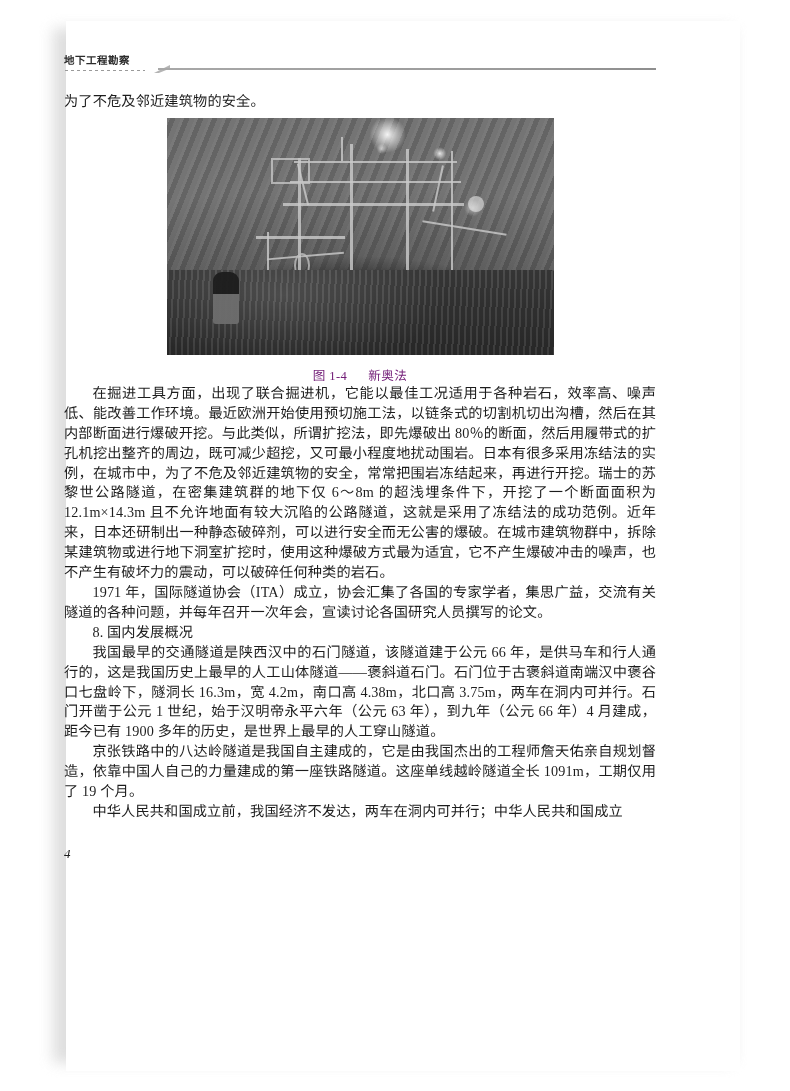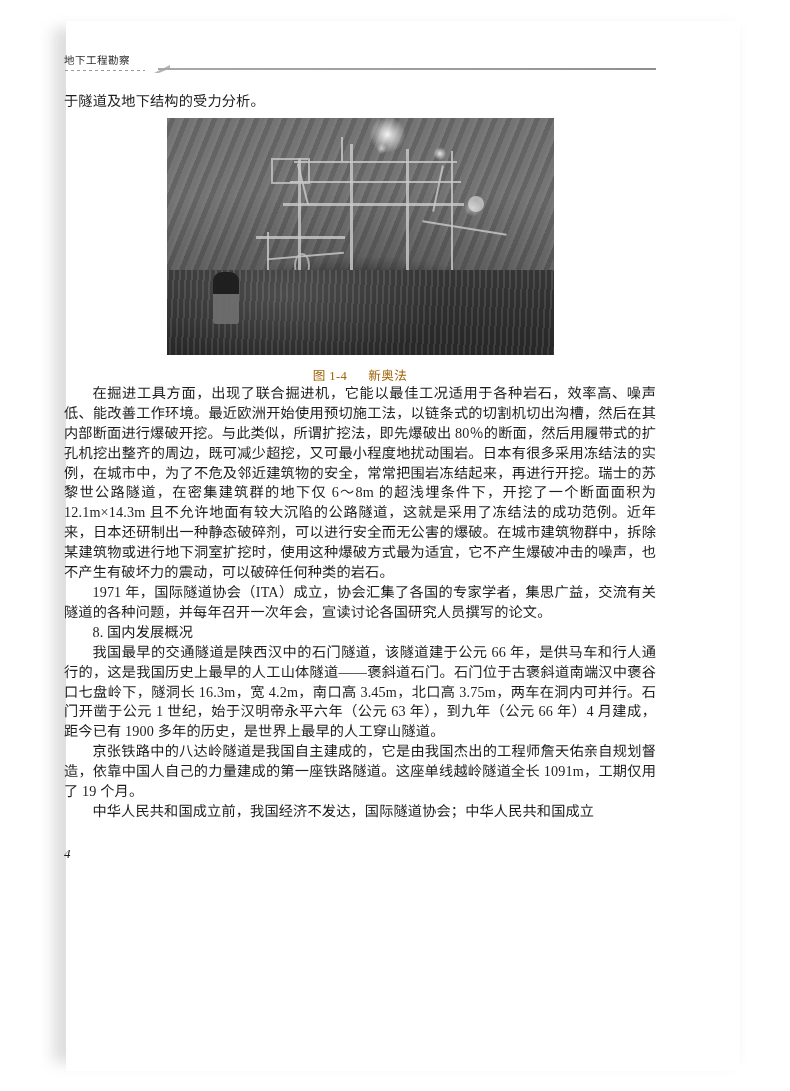--- a/index.html
+++ b/index.html
@@ -51,21 +51,21 @@
     top: 54px;
     width: 592px;
     height: 26px;
   }
   .rh-title {
     position: absolute;
     left: 0;
     top: 0;
     font-family: "DejaVu Sans", "Liberation Sans", sans-serif;
     font-size: 10.5px;
-    font-weight: 400;
+    font-weight: 700;
     color: #2b2b2b;
     letter-spacing: .5px;
     white-space: nowrap;
     line-height: 13px;
   }
   .rh-dots {
     position: absolute;
     left: 1px;
     top: 16px;
     width: 80px;
@@ -186,21 +186,21 @@
     width: 26px;
     height: 52px;
     background: linear-gradient(to bottom, #1d1d1d 0 42%, #6d6d6d 42% 100%);
     border-radius: 9px 9px 3px 3px;
     opacity: .95;
   }
 
   .figure-caption {
     margin: 10px 0 0 0;
     font-size: 12.6px;
-    color: #a16207;
+    color: #701a75;
     font-family: "Liberation Serif", "DejaVu Serif", serif;
     letter-spacing: .4px;
   }
   .figure-caption .cap-gap { display: inline-block; width: 14px; }
 
   
   .folio {
     position: absolute;
     left: 64px;
     top: 846px;
@@ -222,21 +222,21 @@
     <div class="rh-title">地下工程勘察</div>
     <div class="rh-dots"></div>
     <div class="rh-rule">
       <span class="wedge"></span>
       <span class="bar"></span>
     </div>
   </div>
 
   <div class="body-col">
 
-    <p class="para noindent">于隧道及地下结构的受力分析。</p>
+    <p class="para noindent">为了不危及邻近建筑物的安全。</p>
 
     <figure class="figure" style="margin-inline:0;">
       <div class="figure-image">
         <div class="ph-layer ph-rock"></div>
         <div class="ph-layer ph-arch"></div>
         <div class="ph-layer ph-vault"></div>
         <div class="ph-rig">
           <i style="left:34%;top:17%;width:2.5px;height:62%;"></i>
           <i style="left:47.5%;top:11%;width:2.5px;height:70%;"></i>
           <i style="left:62%;top:13%;width:2.5px;height:58%;"></i>
@@ -263,20 +263,20 @@
       <figcaption class="figure-caption">
         <span>图 1-4</span>
         <span class="cap-gap"></span>
         <span>新奥法</span>
       </figcaption>
     </figure>
 
     <p class="para indent">在掘进工具方面，出现了联合掘进机，它能以最佳工况适用于各种岩石，效率高、噪声低、能改善工作环境。最近欧洲开始使用预切施工法，以链条式的切割机切出沟槽，然后在其内部断面进行爆破开挖。与此类似，所谓扩挖法，即先爆破出 80％的断面，然后用履带式的扩孔机挖出整齐的周边，既可减少超挖，又可最小程度地扰动围岩。日本有很多采用冻结法的实例，在城市中，为了不危及邻近建筑物的安全，常常把围岩冻结起来，再进行开挖。瑞士的苏黎世公路隧道，在密集建筑群的地下仅 6～8m 的超浅埋条件下，开挖了一个断面面积为 12.1m×14.3m 且不允许地面有较大沉陷的公路隧道，这就是采用了冻结法的成功范例。近年来，日本还研制出一种静态破碎剂，可以进行安全而无公害的爆破。在城市建筑物群中，拆除某建筑物或进行地下洞室扩挖时，使用这种爆破方式最为适宜，它不产生爆破冲击的噪声，也不产生有破坏力的震动，可以破碎任何种类的岩石。</p>
     <p class="para indent">1971 年，国际隧道协会（ITA）成立，协会汇集了各国的专家学者，集思广益，交流有关隧道的各种问题，并每年召开一次年会，宣读讨论各国研究人员撰写的论文。</p>
     <p class="para indent">8. 国内发展概况</p>
-    <p class="para indent">我国最早的交通隧道是陕西汉中的石门隧道，该隧道建于公元 66 年，是供马车和行人通行的，这是我国历史上最早的人工山体隧道——褒斜道石门。石门位于古褒斜道南端汉中褒谷口七盘岭下，隧洞长 16.3m，宽 4.2m，南口高 3.45m，北口高 3.75m，两车在洞内可并行。石门开凿于公元 1 世纪，始于汉明帝永平六年（公元 63 年），到九年（公元 66 年）4 月建成，距今已有 1900 多年的历史，是世界上最早的人工穿山隧道。</p>
+    <p class="para indent">我国最早的交通隧道是陕西汉中的石门隧道，该隧道建于公元 66 年，是供马车和行人通行的，这是我国历史上最早的人工山体隧道——褒斜道石门。石门位于古褒斜道南端汉中褒谷口七盘岭下，隧洞长 16.3m，宽 4.2m，南口高 4.38m，北口高 3.75m，两车在洞内可并行。石门开凿于公元 1 世纪，始于汉明帝永平六年（公元 63 年），到九年（公元 66 年）4 月建成，距今已有 1900 多年的历史，是世界上最早的人工穿山隧道。</p>
     <p class="para indent">京张铁路中的八达岭隧道是我国自主建成的，它是由我国杰出的工程师詹天佑亲自规划督造，依靠中国人自己的力量建成的第一座铁路隧道。这座单线越岭隧道全长 1091m，工期仅用了 19 个月。</p>
-    <p class="para indent">中华人民共和国成立前，我国经济不发达，国际隧道协会；中华人民共和国成立</p>
+    <p class="para indent">中华人民共和国成立前，我国经济不发达，两车在洞内可并行；中华人民共和国成立</p>
   </div>
 
   <div class="folio">4</div>
 
 </div>
 
 </body></html>

